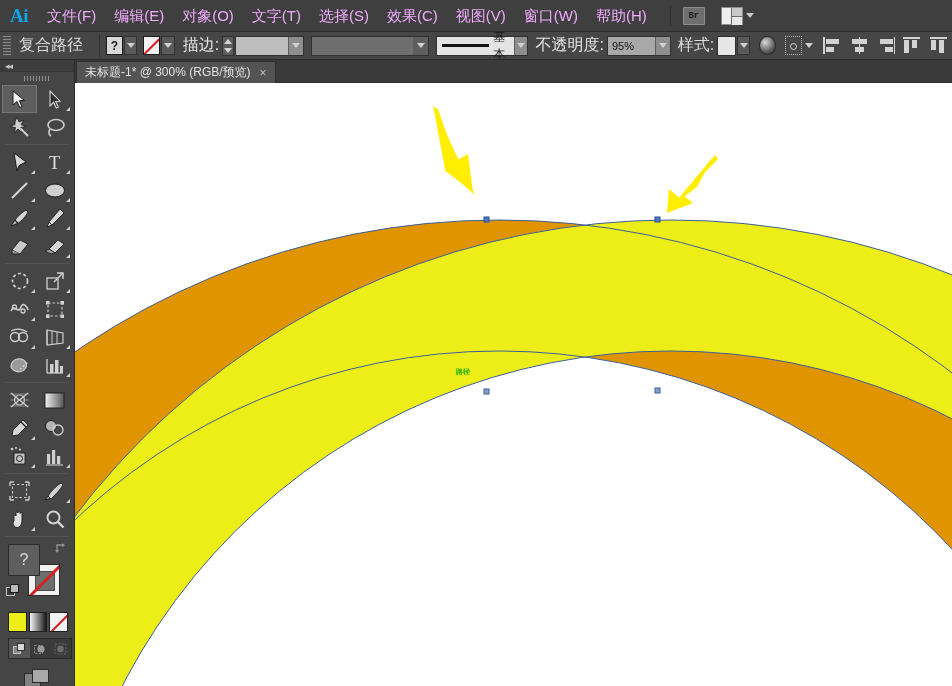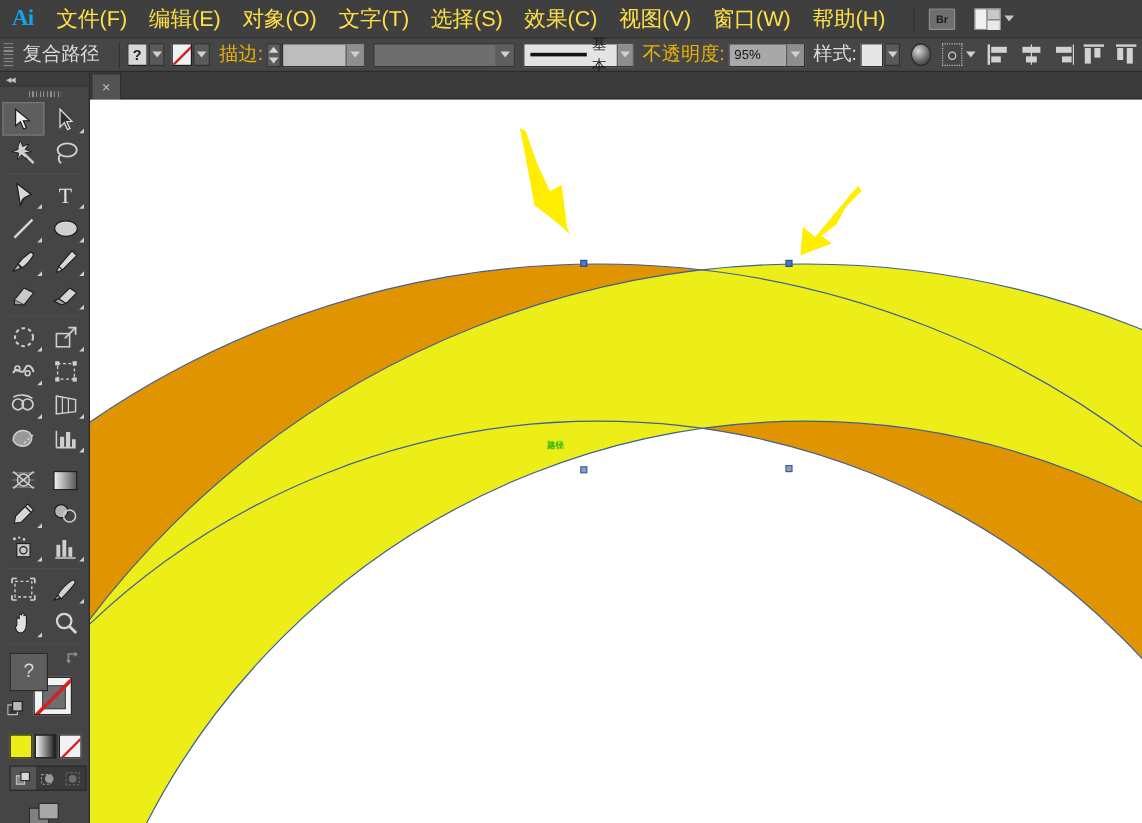--- a/index.html
+++ b/index.html
@@ -20,33 +20,34 @@
   }
   .ai-logo {
     width: 38px; height: 45px;
     display: flex; align-items: center; justify-content: center;
     color: #0ea5e9; font-size: 19px; font-weight: bold;
     font-family: "Liberation Serif", serif;
     letter-spacing: -0.5px;
   }
   .menu-item {
     padding: 0 9px; height: 32px; line-height: 32px;
-    color: #fde047; font-size: 18px; white-space: nowrap;
+    color: #f0abfc; font-size: 15px; white-space: nowrap;
     cursor: default;
   }
   .menu-sep {
     width: 1px; height: 20px; background: #2e2e2e;
     margin: 0 8px 0 14px;
   }
   .br-btn {
     width: 22px; height: 18px; background: #6e6e6e;
     border: 1px solid #8c8c8c; border-radius: 1px;
     color: #1e1e1e; font-size: 9px; font-weight: bold;
     display: flex; align-items: center; justify-content: center;
     margin-left: 4px;
+    font-family: Liberation Mono, monospace;
   }
   .ws-btn {
     display: flex; align-items: center; margin-left: 16px;
   }
   .ws-icon {
     width: 22px; height: 18px; background: #c8c8c8;
     border: 1px solid #8c8c8c; position: relative;
   }
   .ws-icon:before {
     content: ""; position: absolute; left: 0; top: 0;
@@ -73,21 +74,21 @@
   }
   .opt-grip {
     width: 9px; height: 20px; margin: 0 4px 0 3px;
     background: repeating-linear-gradient(to bottom,
       #8a8a8a 0px, #8a8a8a 1px, #4a4a4a 1px, #4a4a4a 3px);
   }
   .opt-label {
     color: #dcdcdc; font-size: 16px; padding: 0 10px 0 4px;
     white-space: nowrap;
   }
-  .opt-label.orange { color: #eab308; }
+  .opt-label.orange { color: #e5e5e5; }
   .vsep { width: 1px; height: 22px; background: #323232; margin: 0 6px; }
 
   .sw-fill {
     width: 19px; height: 19px; background: #d8d8d8;
     border: 1px solid #1d1d1d;
     display: flex; align-items: center; justify-content: center;
     font-size: 12px; color: #1a1a1a; font-weight: bold;
   }
   .sw-none {
     width: 19px; height: 19px; background: #f2f2f2;
@@ -410,20 +411,21 @@
   </div>
   <div class="al-icon">
     <i style="left:0;top:0;width:17px;height:1.5px"></i>
     <i style="left:1px;top:3px;width:5px;height:10px"></i>
     <i style="left:9px;top:3px;width:5px;height:13px"></i>
   </div>
 </div>
 
 <div class="tabbar">
   <div class="doc-tab">
+    <span class="t">未标题-1* @ 300% (RGB/预览)</span>
     <span class="x">×</span>
   </div>
 </div>
 
 <div class="toolbox">
   <div class="tb-head">
     <span class="tb-collapse">◂◂</span>
   </div>
   <div class="tb-grip">
       <i></i>

